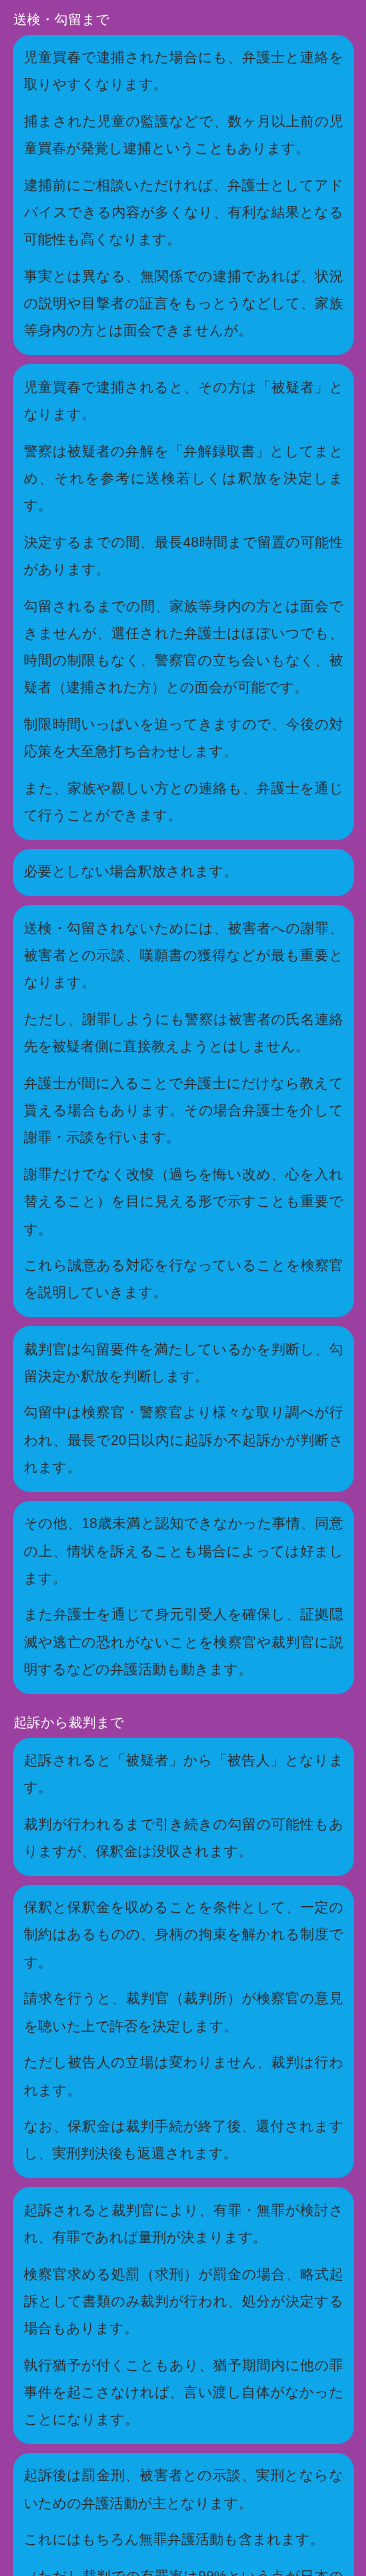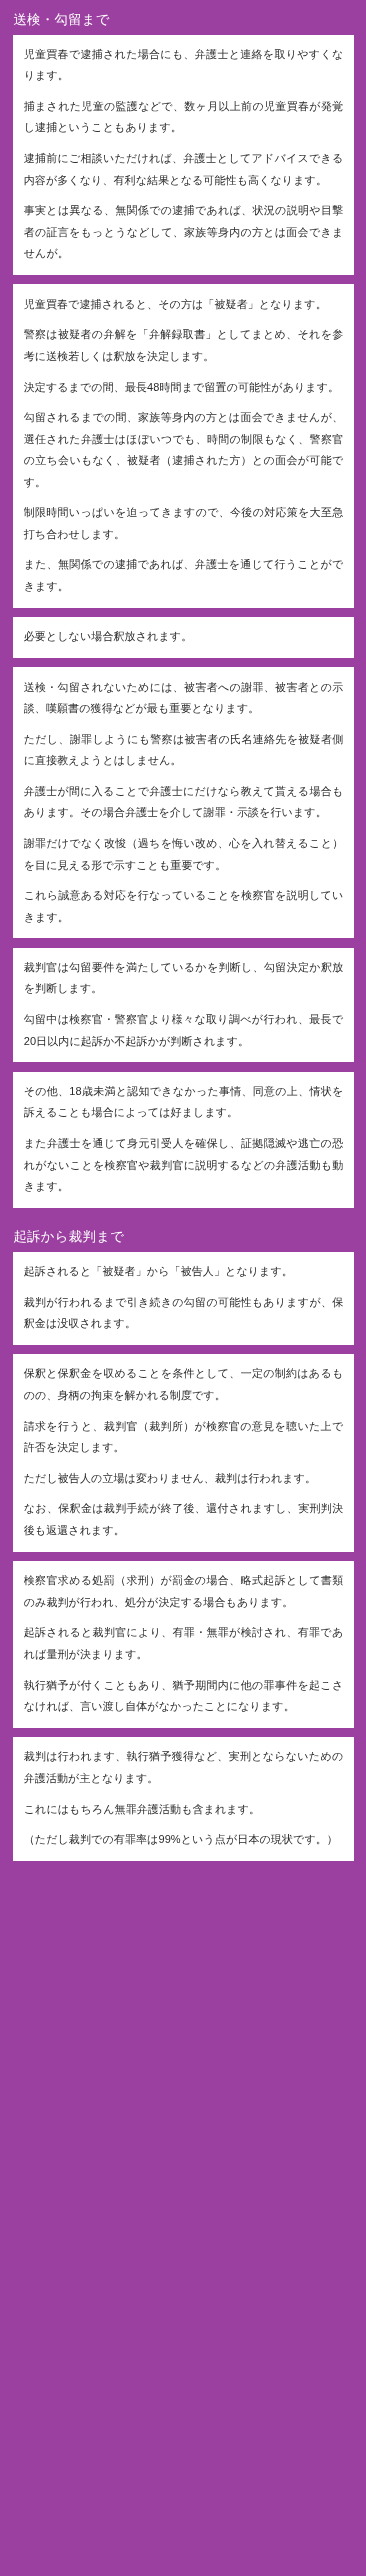--- a/index.html
+++ b/index.html
@@ -20,26 +20,26 @@
   }
   .sec-title {
     font-size: 13.4px;
     font-weight: normal;
     color: #ffffff;
     letter-spacing: 0.3px;
     padding: 11.3px 13.4px 5.2px 13.4px;
     line-height: 1.35;
   }
   .card {
-    background: #ffffff;
+    background: #0ea5e9;
     color: #2b2b2b;
-    border-radius: 0;
+    border-radius: 17px;
     margin: 0 13.4px 9.3px 13.4px;
     padding: 9.3px 10.3px 10.3px 10.3px;
-    font-size: 11px;
+    font-size: 14px;
     line-height: 1.95;
     text-align: justify;
     letter-spacing: 0.1px;
   }
   .card p {
     margin: 0 0 9.3px 0;
   }
   .card p:last-child {
     margin-bottom: 0;
   }
@@ -58,21 +58,21 @@
       <p>逮捕前にご相談いただければ、弁護士としてアドバイスできる内容が多くなり、有利な結果となる可能性も高くなります。</p>
       <p>事実とは異なる、無関係での逮捕であれば、状況の説明や目撃者の証言をもっとうなどして、家族等身内の方とは面会できませんが。</p>
     </div>
 
     <div class="card">
       <p>児童買春で逮捕されると、その方は「被疑者」となります。</p>
       <p>警察は被疑者の弁解を「弁解録取書」としてまとめ、それを参考に送検若しくは釈放を決定します。</p>
       <p>決定するまでの間、最長48時間まで留置の可能性があります。</p>
       <p>勾留されるまでの間、家族等身内の方とは面会できませんが、選任された弁護士はほぼいつでも、時間の制限もなく、警察官の立ち会いもなく、被疑者（逮捕された方）との面会が可能です。</p>
       <p>制限時間いっぱいを迫ってきますので、今後の対応策を大至急打ち合わせします。</p>
-      <p>また、無関係での逮捕であれば、弁護士を通じて行うことができます。</p>
+      <p>また、家族や親しい方との連絡も、弁護士を通じて行うことができます。</p>
     </div>
 
     <div class="card">
       <p>必要としない場合釈放されます。</p>
     </div>
 
     <div class="card">
       <p>送検・勾留されないためには、被害者への謝罪、被害者との示談、嘆願書の獲得などが最も重要となります。</p>
       <p>ただし、謝罪しようにも警察は被害者の氏名連絡先を被疑者側に直接教えようとはしません。</p>
       <p>弁護士が間に入ることで弁護士にだけなら教えて貰える場合もあります。その場合弁護士を介して謝罪・示談を行います。</p>
@@ -100,26 +100,26 @@
     </div>
 
     <div class="card">
       <p>保釈と保釈金を収めることを条件として、一定の制約はあるものの、身柄の拘束を解かれる制度です。</p>
       <p>請求を行うと、裁判官（裁判所）が検察官の意見を聴いた上で許否を決定します。</p>
       <p>ただし被告人の立場は変わりません、裁判は行われます。</p>
       <p>なお、保釈金は裁判手続が終了後、還付されますし、実刑判決後も返還されます。</p>
     </div>
 
     <div class="card">
+      <p>起訴されると裁判官により、有罪・無罪が検討され、有罪であれば量刑が決まります。</p>
       <p>検察官求める処罰（求刑）が罰金の場合、略式起訴として書類のみ裁判が行われ、処分が決定する場合もあります。</p>
-      <p>起訴されると裁判官により、有罪・無罪が検討され、有罪であれば量刑が決まります。</p>
       <p>執行猶予が付くこともあり、猶予期間内に他の罪事件を起こさなければ、言い渡し自体がなかったことになります。</p>
     </div>
 
     <div class="card">
-      <p>裁判は行われます、執行猶予獲得など、実刑とならないための弁護活動が主となります。</p>
+      <p>起訴後は罰金刑、被害者との示談、実刑とならないための弁護活動が主となります。</p>
       <p>これにはもちろん無罪弁護活動も含まれます。</p>
       <p>（ただし裁判での有罪率は99%という点が日本の現状です。）</p>
     </div>
   </div>
 
 </div>
 
 
 </body></html>

